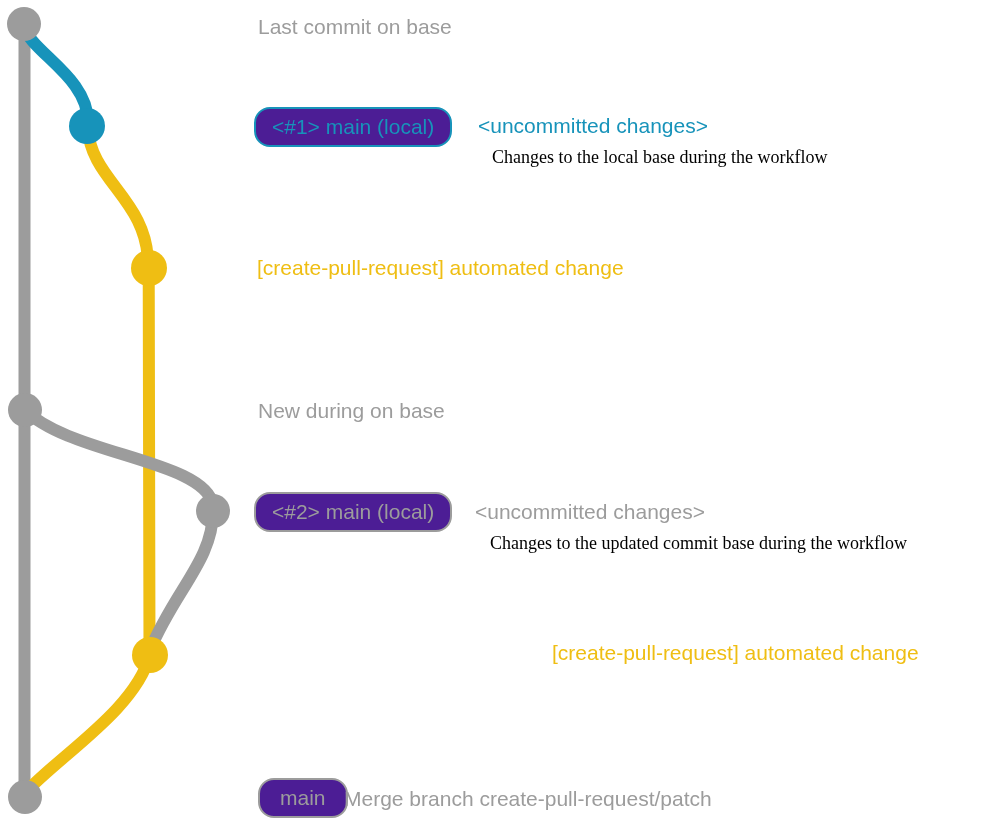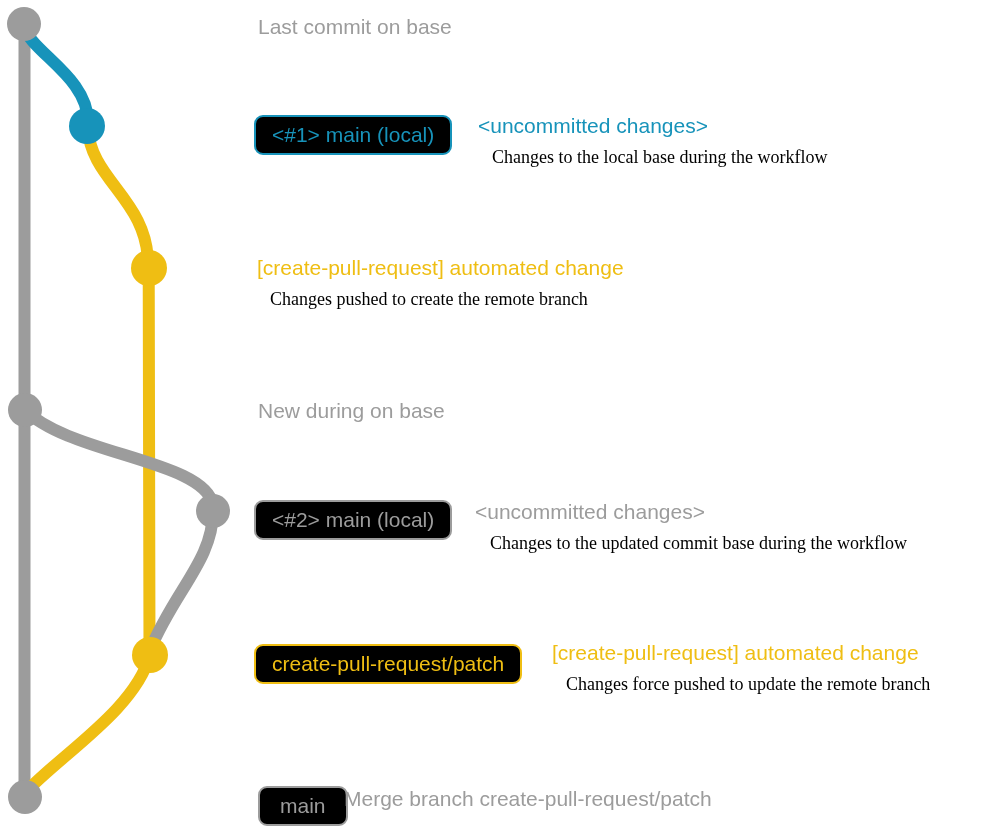--- a/index.html
+++ b/index.html
@@ -20,25 +20,24 @@
   .fl-yellow{fill:var(--color-yellow);}
   .lbl{position:absolute;white-space:nowrap;}
   .sans{font-size:21px;line-height:25px;}
   .serif{font-family:"Liberation Serif",serif;font-size:18px;line-height:24px;color:var(--color-ink);}
   .badge{
     position:absolute;
     box-sizing:border-box;
     height:40px;line-height:36px;
     padding:0 16px;
     border:2px solid currentColor;
-    border-radius:9px;
+    border-radius:16px;
     font-size:21px;
     white-space:nowrap;
-    background:#000000;
-    margin-top:8px;
+    background:#4c1d95;
   }
   .c-gray{color:var(--color-gray);}
   .c-teal{color:var(--color-teal);}
   .c-yellow{color:var(--color-yellow);}
 </style>
 </head>
 <body>
 
 <div class="stage">
 
@@ -67,28 +66,25 @@
     <circle class="fl-gray" cx="25" cy="797" r="17"></circle>
   </svg>
 
   <div class="lbl sans c-gray" style="left:258px;top:14px">Last commit on base</div>
 
   <div class="badge c-teal" style="left:254px;top:107px">&lt;#1&gt; main (local)</div>
   <div class="lbl sans c-teal" style="left:478px;top:113px">&lt;uncommitted changes&gt;</div>
   <div class="lbl serif" style="left:492px;top:145px">Changes to the local base during the workflow</div>
 
   <div class="lbl sans c-yellow" style="left:257px;top:255px">[create-pull-request] automated change</div>
-  <div class="lbl serif" style="left:270px;top:287px">Changes pushed to create the remote branch</div>
 
   <div class="lbl sans c-gray" style="left:258px;top:398px">New during on base</div>
 
   <div class="badge c-gray" style="left:254px;top:492px">&lt;#2&gt; main (local)</div>
   <div class="lbl sans c-gray" style="left:475px;top:499px">&lt;uncommitted changes&gt;</div>
   <div class="lbl serif" style="left:490px;top:531px">Changes to the updated commit base during the workflow</div>
 
-  <div class="badge c-yellow" style="left:254px;top:636px">create-pull-request/patch</div>
   <div class="lbl sans c-yellow" style="left:552px;top:640px">[create-pull-request] automated change</div>
-  <div class="lbl serif" style="left:566px;top:672px">Changes force pushed to update the remote branch</div>
 
   <div class="badge c-gray" style="left:258px;top:778px;padding:0 20px">main</div>
   <div class="lbl sans c-gray" style="left:344px;top:786px">Merge branch create-pull-request/patch</div>
 
 </div>
 
 </body></html>

